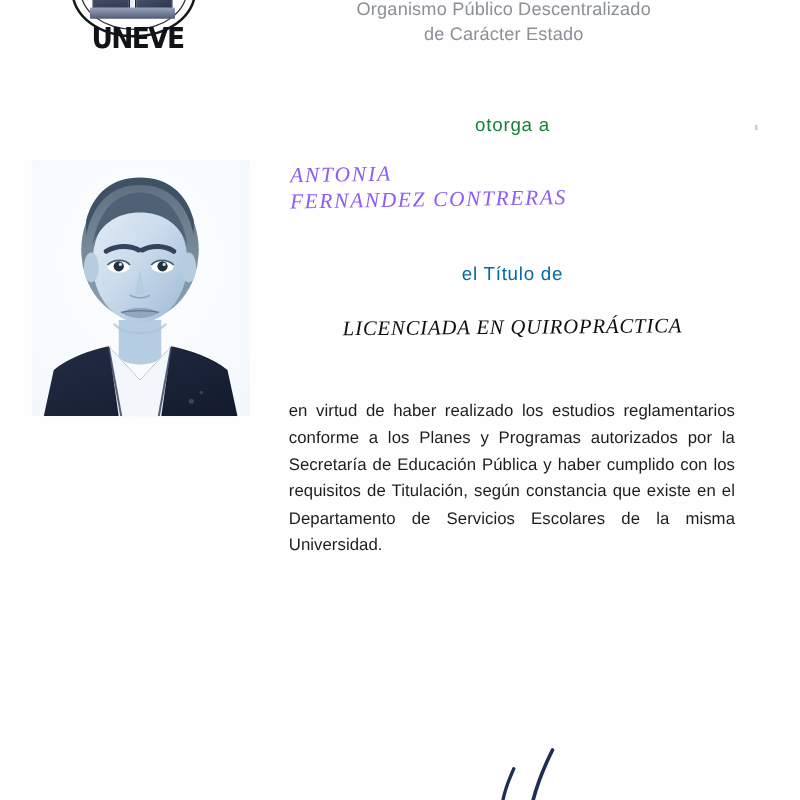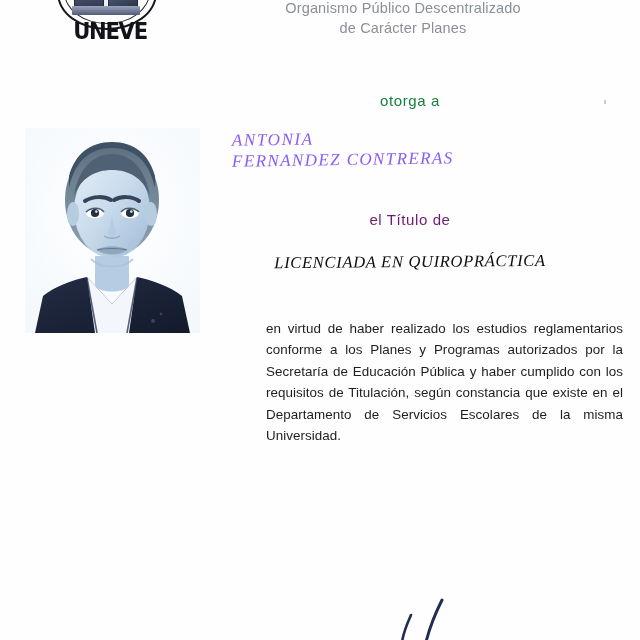--- a/index.html
+++ b/index.html
@@ -171,21 +171,21 @@
     transform: rotate(-0.9deg);
   }
   .titulo-label {
     position: absolute;
     left: 232px;
     top: 211px;
     width: 356px;
     text-align: center;
     font-size: 15px;
     letter-spacing: 0.6px;
-    color: #701a75;
+    color: #0369a1;
   }
   .degree {
     position: absolute;
     left: 232px;
     top: 252px;
     width: 356px;
     text-align: center;
     font-family: "Liberation Serif", serif;
     font-style: italic;
     font-size: 16.5px;
@@ -197,21 +197,20 @@
     position: absolute;
     left: 231px;
     top: 318px;
     width: 357px;
     text-align: justify;
     text-align-last: left;
     font-size: 13.4px;
     line-height: 21.4px;
     color: #1c1d20;
     letter-spacing: 0.05px;
-    margin-left: 35px;
   }
 
   
   .date-line {
     position: absolute;
     left: 196px;
     top: 524px;
     width: 420px;
     font-size: 13.2px;
     color: #1c1d20;
@@ -267,21 +266,21 @@
       <div class="book-page right"></div>
       <div class="book-spine"></div>
 
       <div class="book-base"></div>
     </div>
     <div class="logo-word">UNEVE</div>
   </div>
 
   <div class="org-header">
     <div>Organismo Público Descentralizado</div>
-    <div>de Carácter Planes</div>
+    <div>de Carácter Estado</div>
   </div>
 
   <div class="speck"></div>
 
   <div class="photo">
     <svg width="175" height="205" viewBox="0 0 175 205" xmlns="http://www.w3.org/2000/svg">
       <defs>
         <linearGradient id="faceGrad" x1="0" y1="0" x2="1" y2="1">
           <stop offset="0%" stop-color="#e3edf7"></stop>
           <stop offset="45%" stop-color="#cbdcec"></stop>

